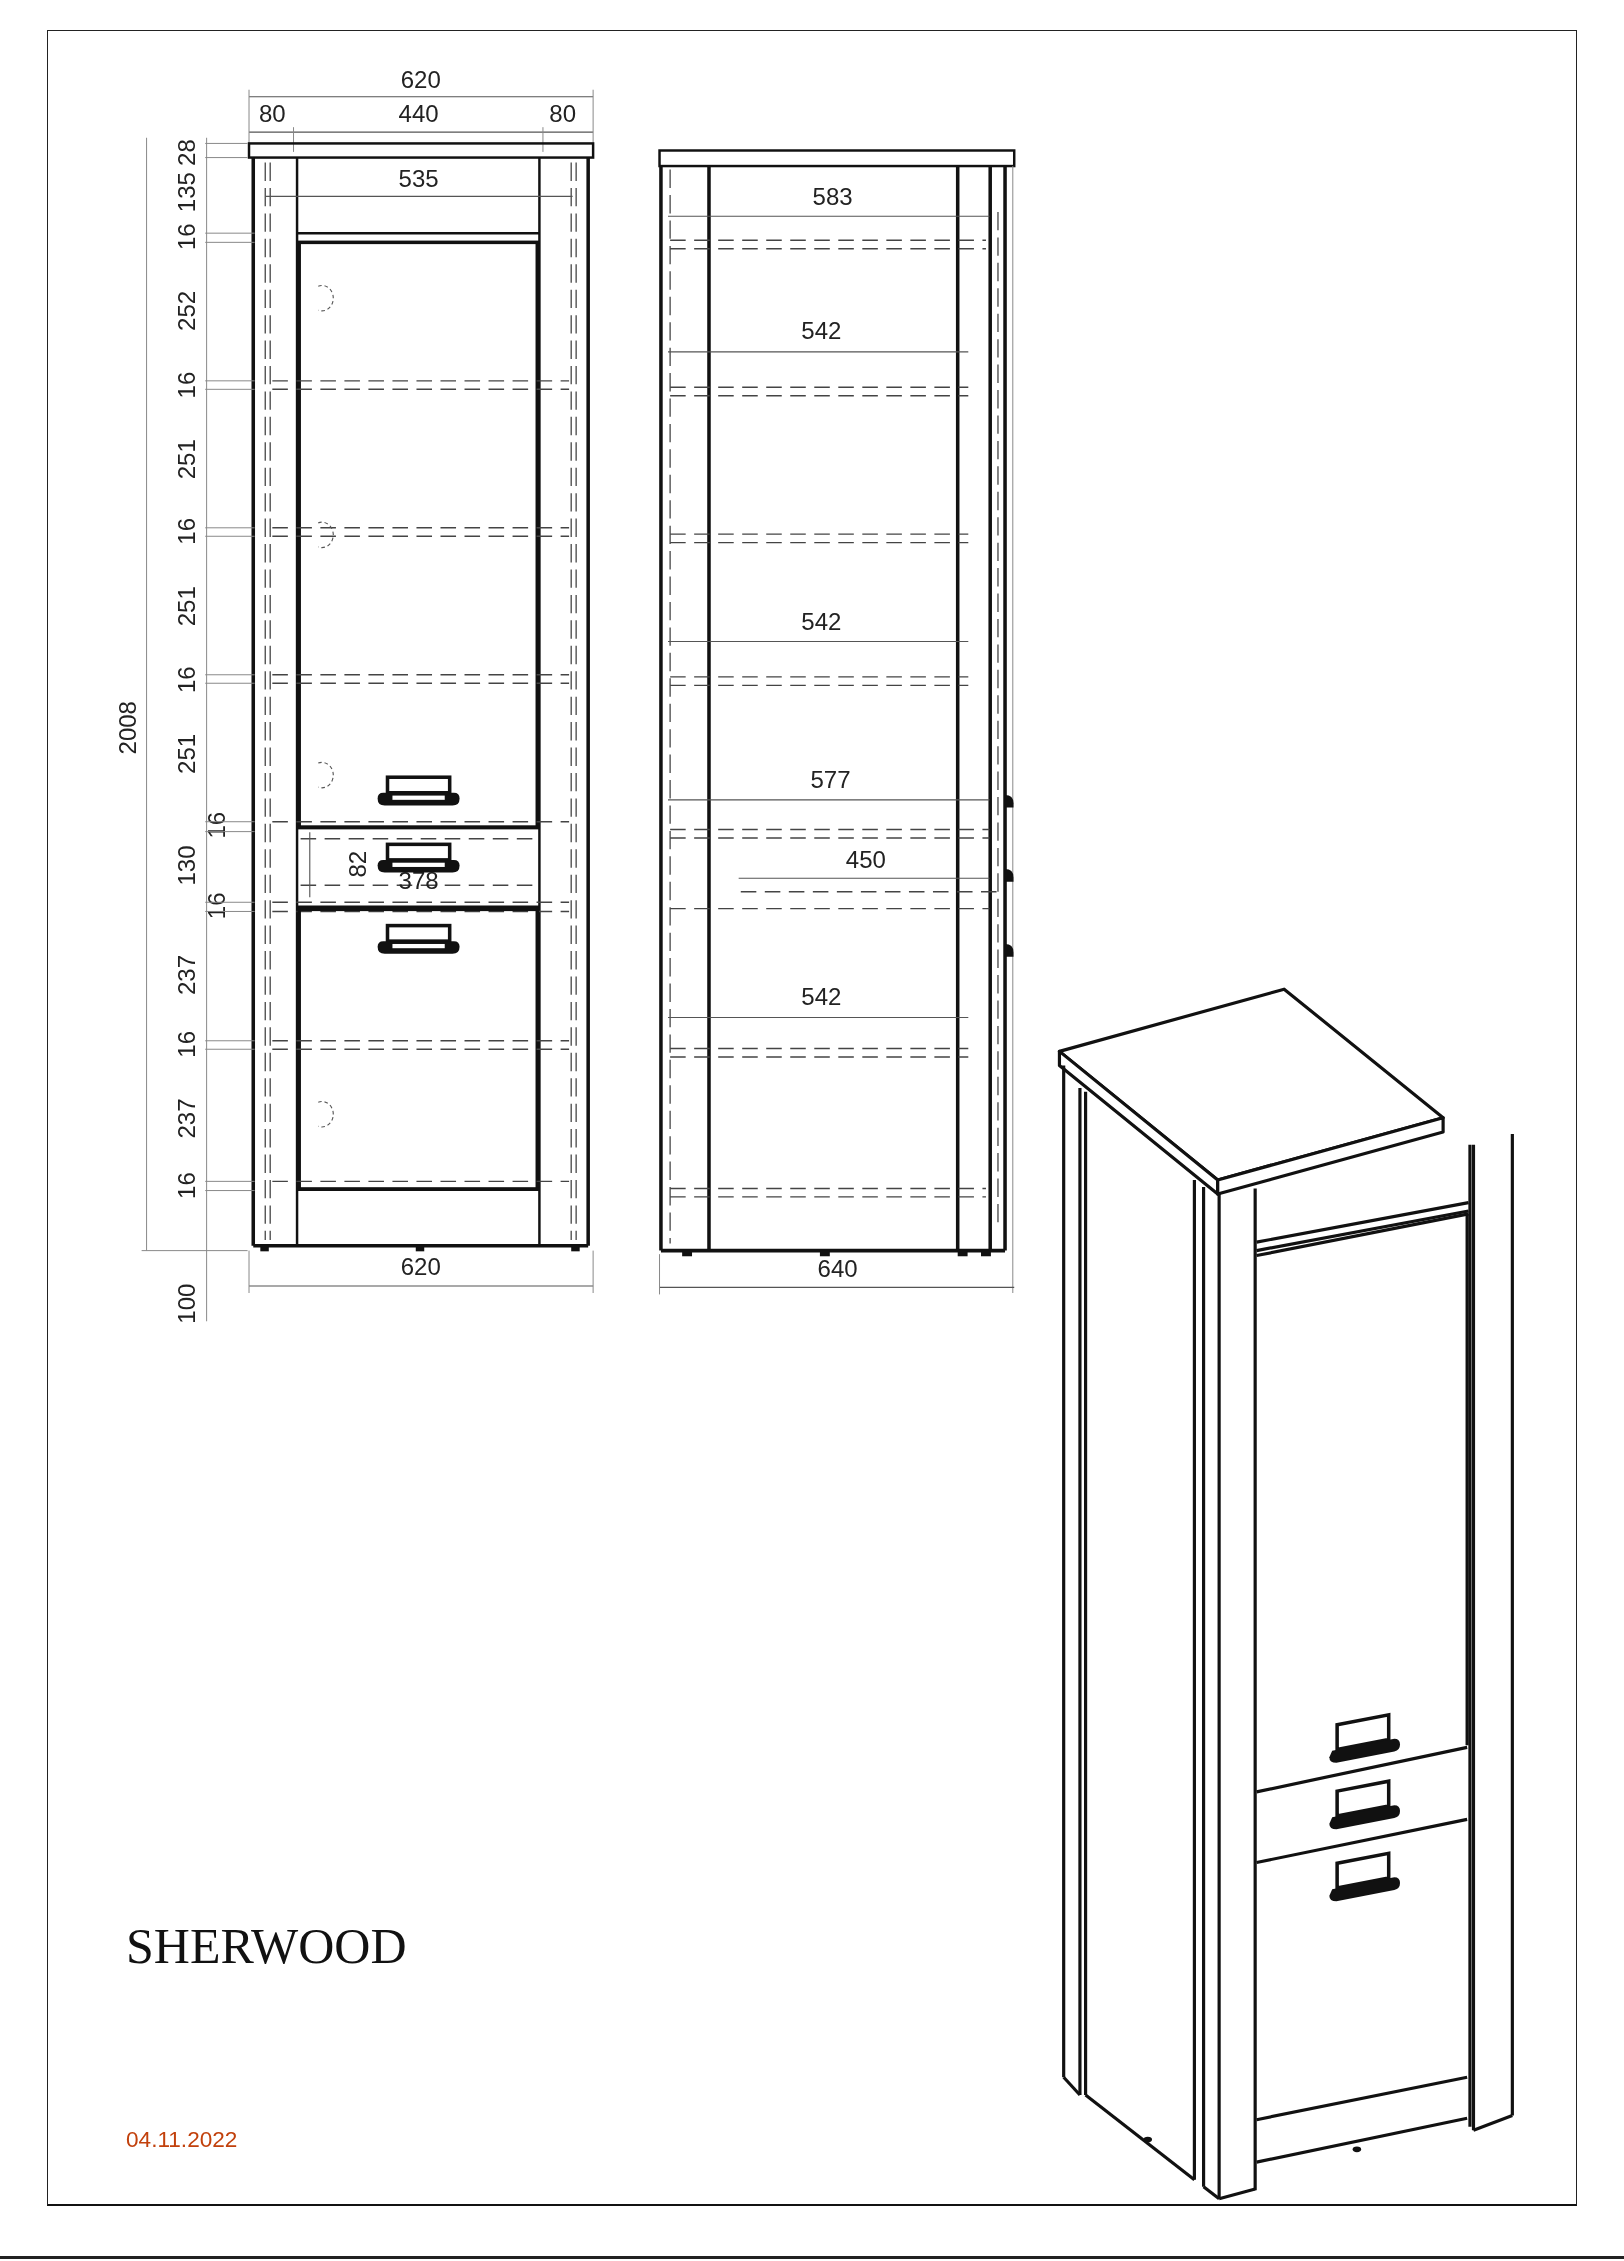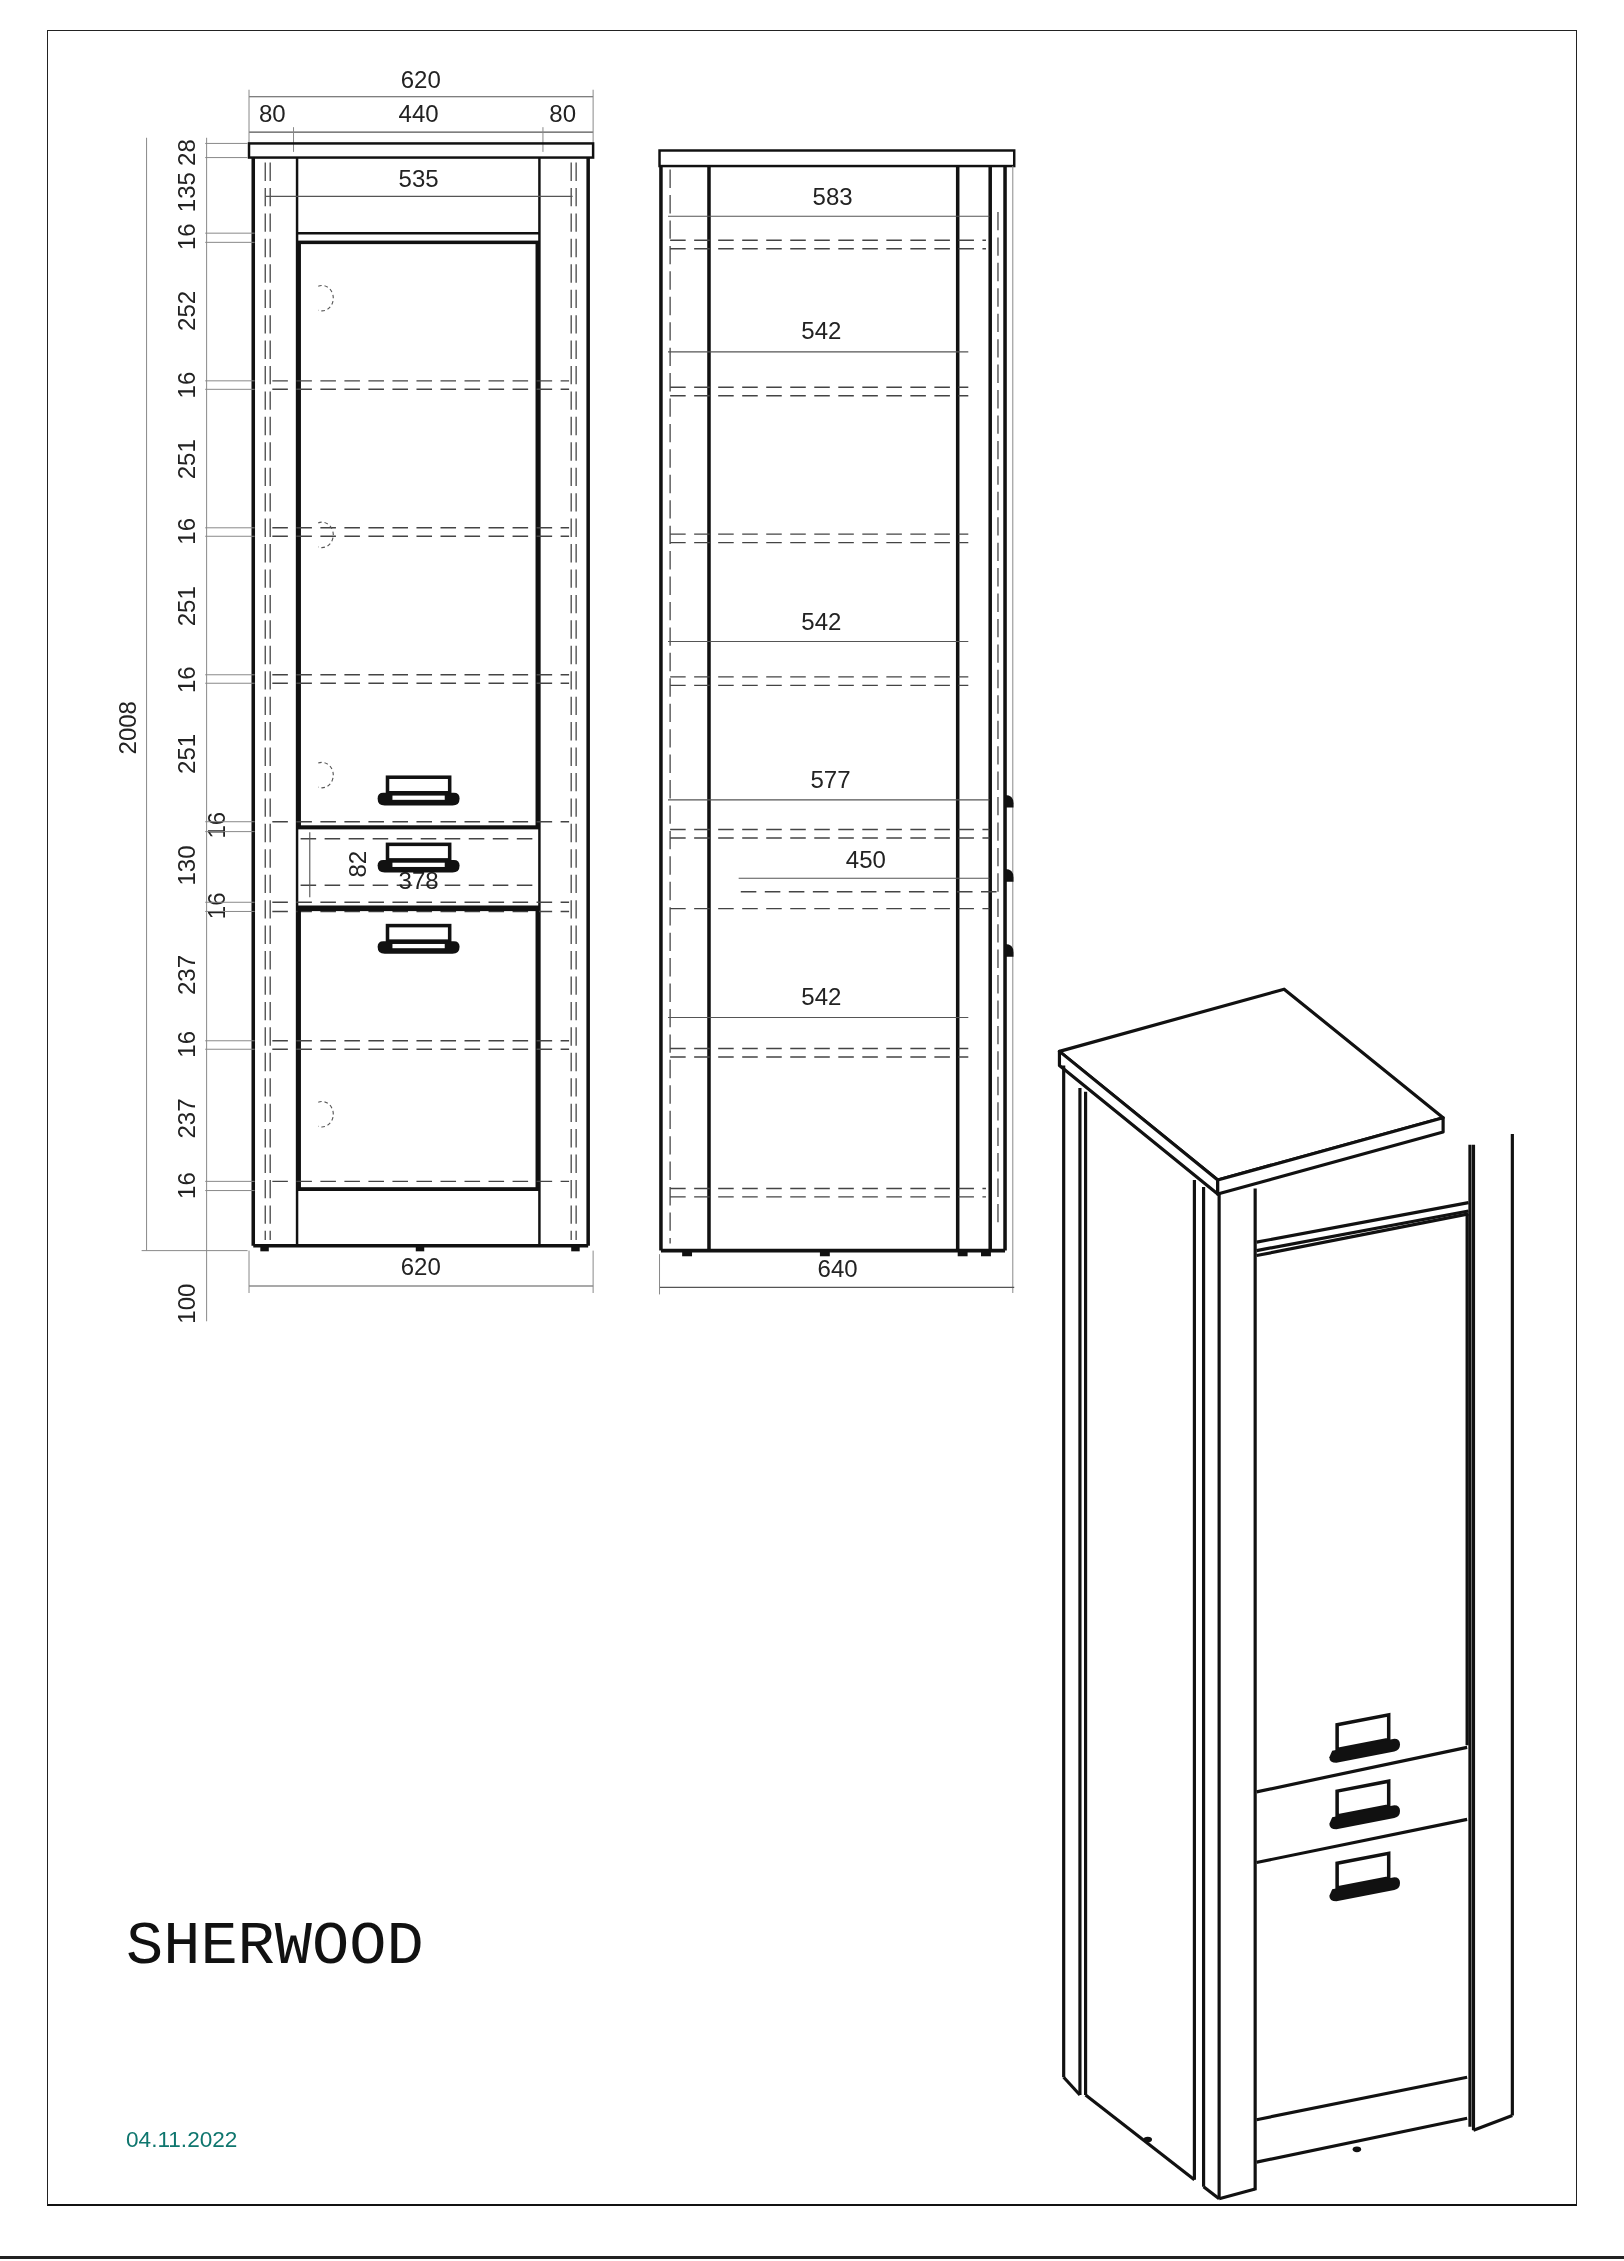--- a/index.html
+++ b/index.html
@@ -8,22 +8,22 @@
   .dim { font-family:"Liberation Sans", sans-serif; font-size:34px; fill:#222; }
   .thin { stroke:#555; stroke-width:1.6; fill:none; }
   .ext { stroke:#888; stroke-width:1.4; fill:none; }
   .bold { stroke:#111; stroke-width:5; fill:none; }
   .med { stroke:#111; stroke-width:3.5; fill:none; }
   .dash { stroke:#444; stroke-width:2; fill:none; stroke-dasharray:22 12; }
   .dashv { stroke:#555; stroke-width:2; fill:none; stroke-dasharray:26 10; }
   .iso { stroke:#111; stroke-width:4.5; fill:#fff; stroke-linejoin:round; }
   .isoL { stroke:#111; stroke-width:4.5; fill:none; }
   .title-block { position:absolute; left:126px; top:1911px; }
-  .title-line { font-size:62px; line-height:71px; color:#111; font-family:Liberation Mono, monospace; }
-  .date { position:absolute; left:126px; top:2127px; font-size:22.6px; color:#0f766e; }
+  .title-line { font-size:50px; line-height:71px; color:#111; font-family:Liberation Serif, serif; }
+  .date { position:absolute; left:126px; top:2127px; font-size:22.6px; color:#c2410c; }
   .frame { position:absolute; left:47px; top:30px; width:1530px; height:2176px; border:1.4px solid #222; border-bottom:2.8px solid #111; box-sizing:border-box; }
   .bottom-rule { position:absolute; left:0; top:2256px; width:1625px; height:2.8px; background:#222; }
 </style>
 </head>
 <body>
 
 <div class="frame"></div>
 <div class="bottom-rule"></div>
 
 <svg width="1625" height="2261" viewBox="0 0 2299 3200">

